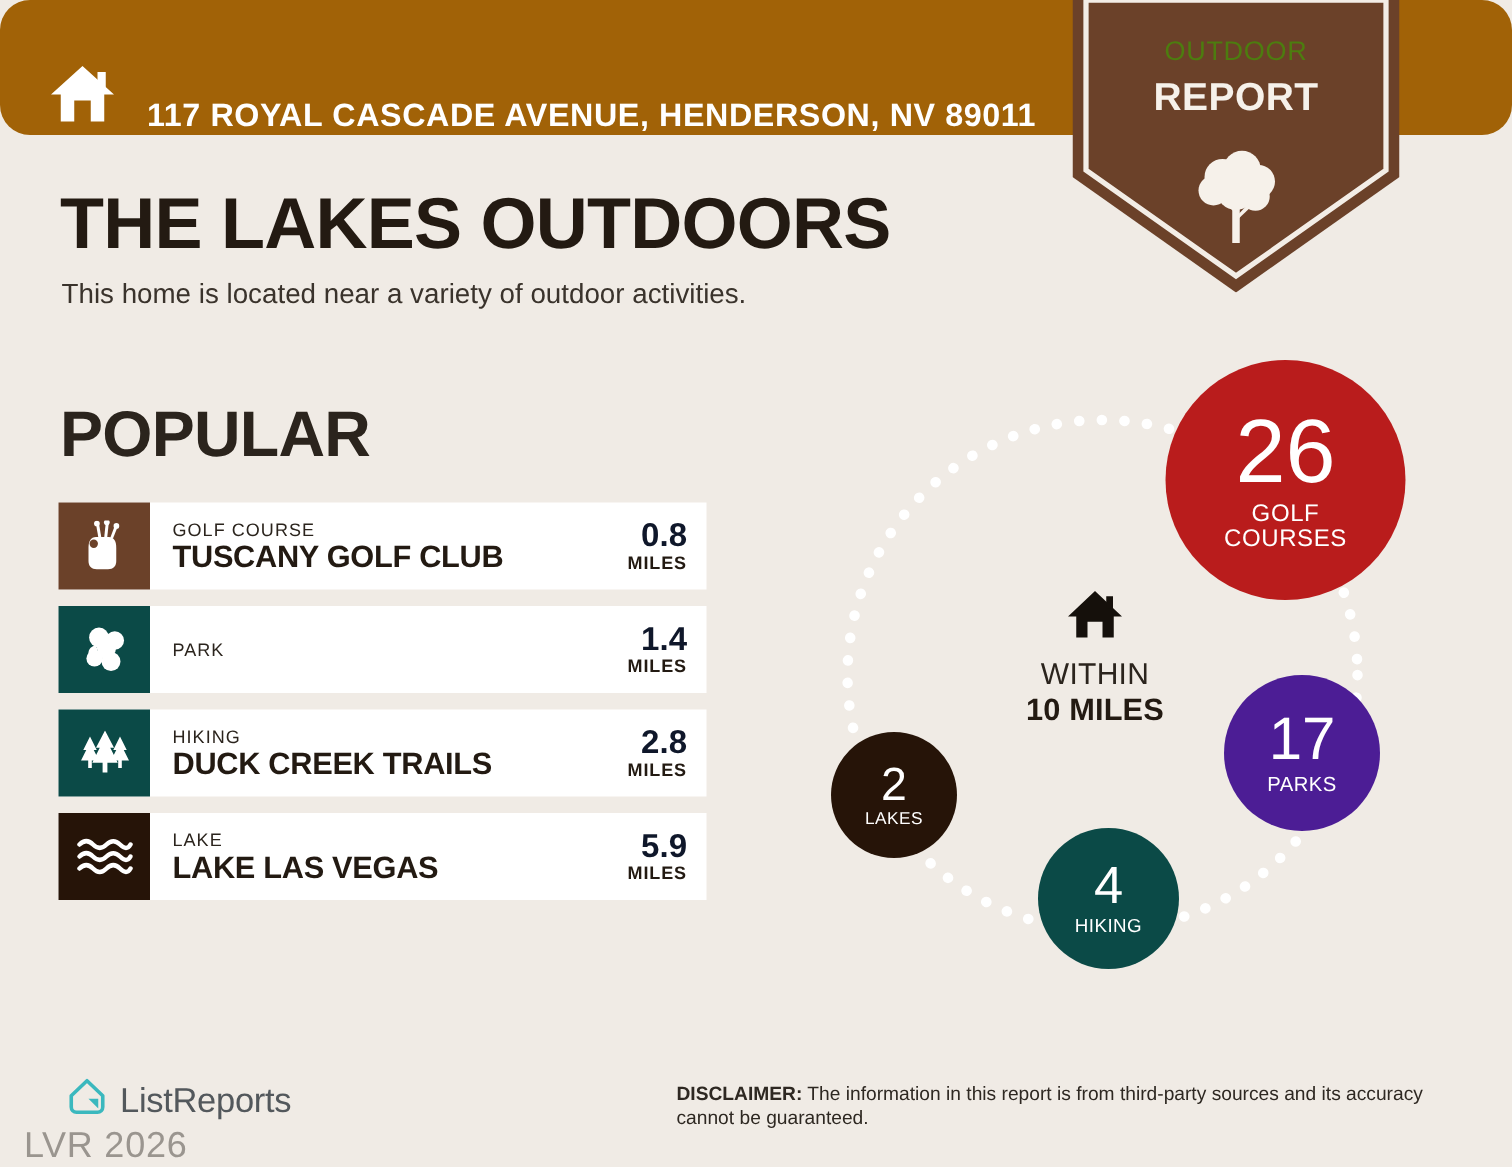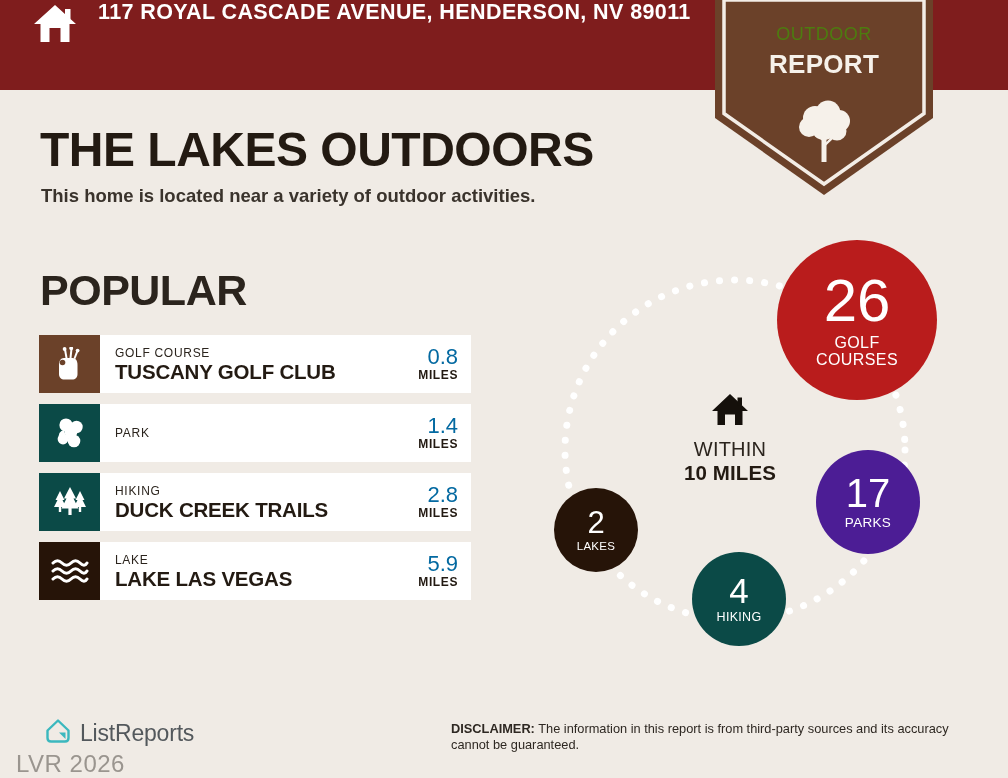--- a/index.html
+++ b/index.html
@@ -6,22 +6,22 @@
   body{
     width:1008px;height:778px;
     background:#F0EBE5;
     font-family:"Liberation Sans", sans-serif;
     overflow:hidden;
     position:relative;
   }
   
   #header-bar{
     position:absolute;left:0;top:0;width:1008px;height:90px;
-    background:#7f1d1d;
-    display:flex;align-items:flex-start;
+    background:#a16207;
+    display:flex;align-items:flex-end;border-radius:20px;
   }
   #home-icon-header{ margin-left:32px; display:block; }
   #header-address{
     margin-left:20px;
     color:#FFFFFF;
     font-size:21.5px;
     font-weight:bold;
     letter-spacing:0.4px;
     white-space:nowrap;
   }
@@ -45,21 +45,21 @@
     position:absolute;left:50%;top:100px;transform:translateX(-50%);
   }
   
   #page-title{
     position:absolute;left:40px;top:122px;
     font-size:48px;font-weight:bold;color:#231A12;
     letter-spacing:-0.5px;line-height:56px;
   }
   #page-subtitle{
     position:absolute;left:41px;top:185px;
-    font-size:18.5px;color:#3A332C;font-weight:bold;
+    font-size:18.5px;color:#3A332C;font-weight:normal;
   }
   #popular-heading{
     position:absolute;left:40px;top:266px;
     font-size:43px;font-weight:bold;color:#2B241D;letter-spacing:-0.5px;
   }
   
   #popular-list{
     position:absolute;left:39px;top:335px;width:432px;
   }
   .poi-row{
@@ -78,21 +78,21 @@
     line-height:14px;
   }
   .poi-name{
     font-size:20.5px;font-weight:bold;color:#231A12;letter-spacing:-0.2px;
     line-height:23px;
   }
   .poi-dist{
     width:74px;min-width:74px;display:flex;flex-direction:column;
     align-items:flex-end;justify-content:center;padding-right:13px;
   }
-  .poi-num{font-size:22px;font-weight:normal;color:#0369a1;line-height:23px;margin-left:44px;}
+  .poi-num{font-size:22px;font-weight:bold;color:#0f172a;line-height:23px;margin-left:44px;}
   .poi-unit{font-size:12px;font-weight:bold;color:#231A12;letter-spacing:0.6px;line-height:15px;}
   
   #cluster{ position:absolute; left:500px; top:215px; width:508px; height:470px; }
   #dotted-ring{ position:absolute; left:0; top:0; }
   .stat-circle{
     position:absolute;border-radius:50%;
     display:flex;flex-direction:column;align-items:center;justify-content:center;
     color:#FFFFFF;
   }
   .stat-num{ font-weight:normal; line-height:1; }

